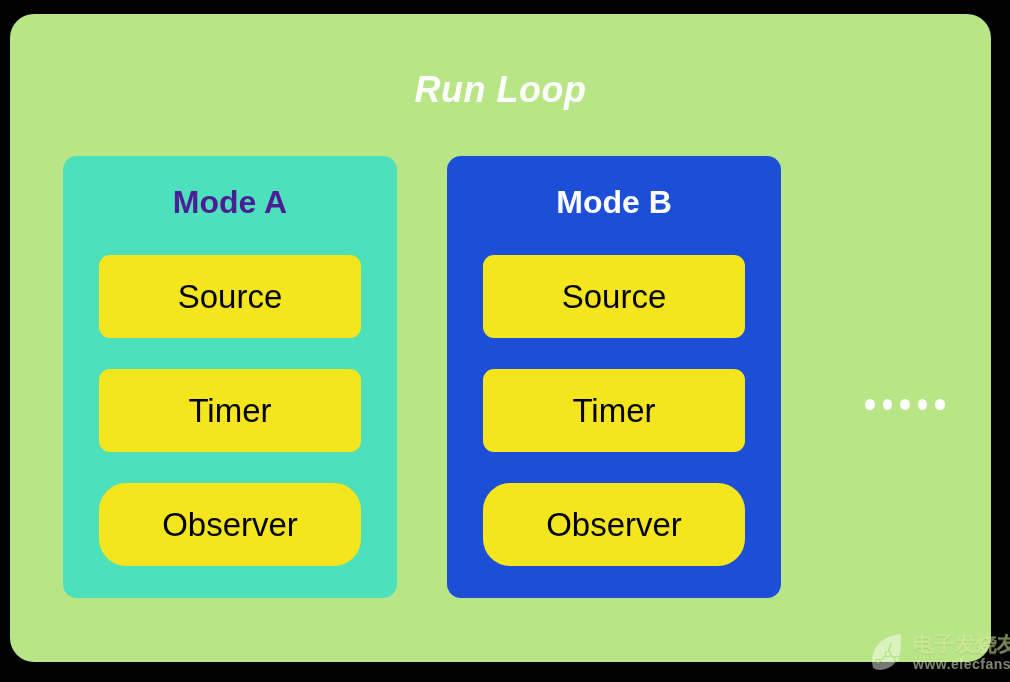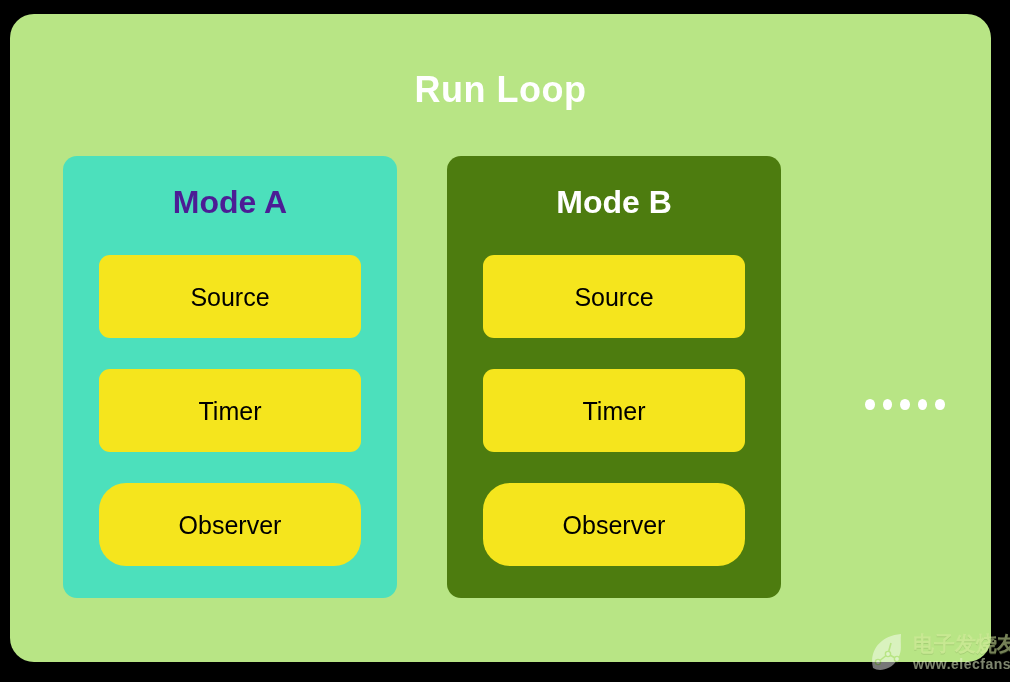--- a/index.html
+++ b/index.html
@@ -79,21 +79,21 @@
     align-items: center;
     justify-content: center;
   }
 
   .item-box.slot-0 { top: 99px; }
   .item-box.slot-1 { top: 213px; border-radius: 11px; }
   .item-box.slot-2 { top: 327px; border-radius: 27px; }
 
   .item-label {
     color: #000000;
-    font-size: 25px;
+    font-size: 33px;
     font-weight: normal;
     line-height: 38px;
   }
 
   
   .ellipsis {
     position: absolute;
     left: 855px;
     top: 378px;
     width: 80px;
@@ -152,39 +152,39 @@
     white-space: nowrap;
   }
 </style>
 </head>
 <body>
 
 <div id="stage">
 
   <div class="runloop-panel" style="background: rgb(184, 229, 133);">
 
-    <div class="runloop-title" style="color: rgb(255, 255, 255);">Run Loop</div>
+    <div class="runloop-title" style="color: rgb(255, 255, 255); font-style: italic;">Run Loop</div>
 
     <div class="mode-box" id="mode-a" style="background: rgb(76, 224, 188);">
       <div class="mode-title" style="color: #4c1d95;">Mode A</div>
 
       <div class="item-box slot-0" style="background: rgb(245, 229, 29);">
         <span class="item-label" style="color: rgb(0, 0, 0);">Source</span>
       </div>
 
       <div class="item-box slot-1" style="background: rgb(245, 229, 29);">
         <span class="item-label" style="color: rgb(0, 0, 0);">Timer</span>
       </div>
 
       <div class="item-box slot-2" style="background: rgb(245, 229, 29);">
         <span class="item-label" style="color: rgb(0, 0, 0);">Observer</span>
       </div>
     </div>
 
-    <div class="mode-box" id="mode-b" style="background: #4d7c0f;">
+    <div class="mode-box" id="mode-b" style="background: #1d4ed8;">
       <div class="mode-title" style="color: rgb(255, 255, 255);">Mode B</div>
 
       <div class="item-box slot-0" style="background: rgb(245, 229, 29);">
         <span class="item-label" style="color: rgb(0, 0, 0);">Source</span>
       </div>
 
       <div class="item-box slot-1" style="background: rgb(245, 229, 29);">
         <span class="item-label" style="color: rgb(0, 0, 0);">Timer</span>
       </div>
 

